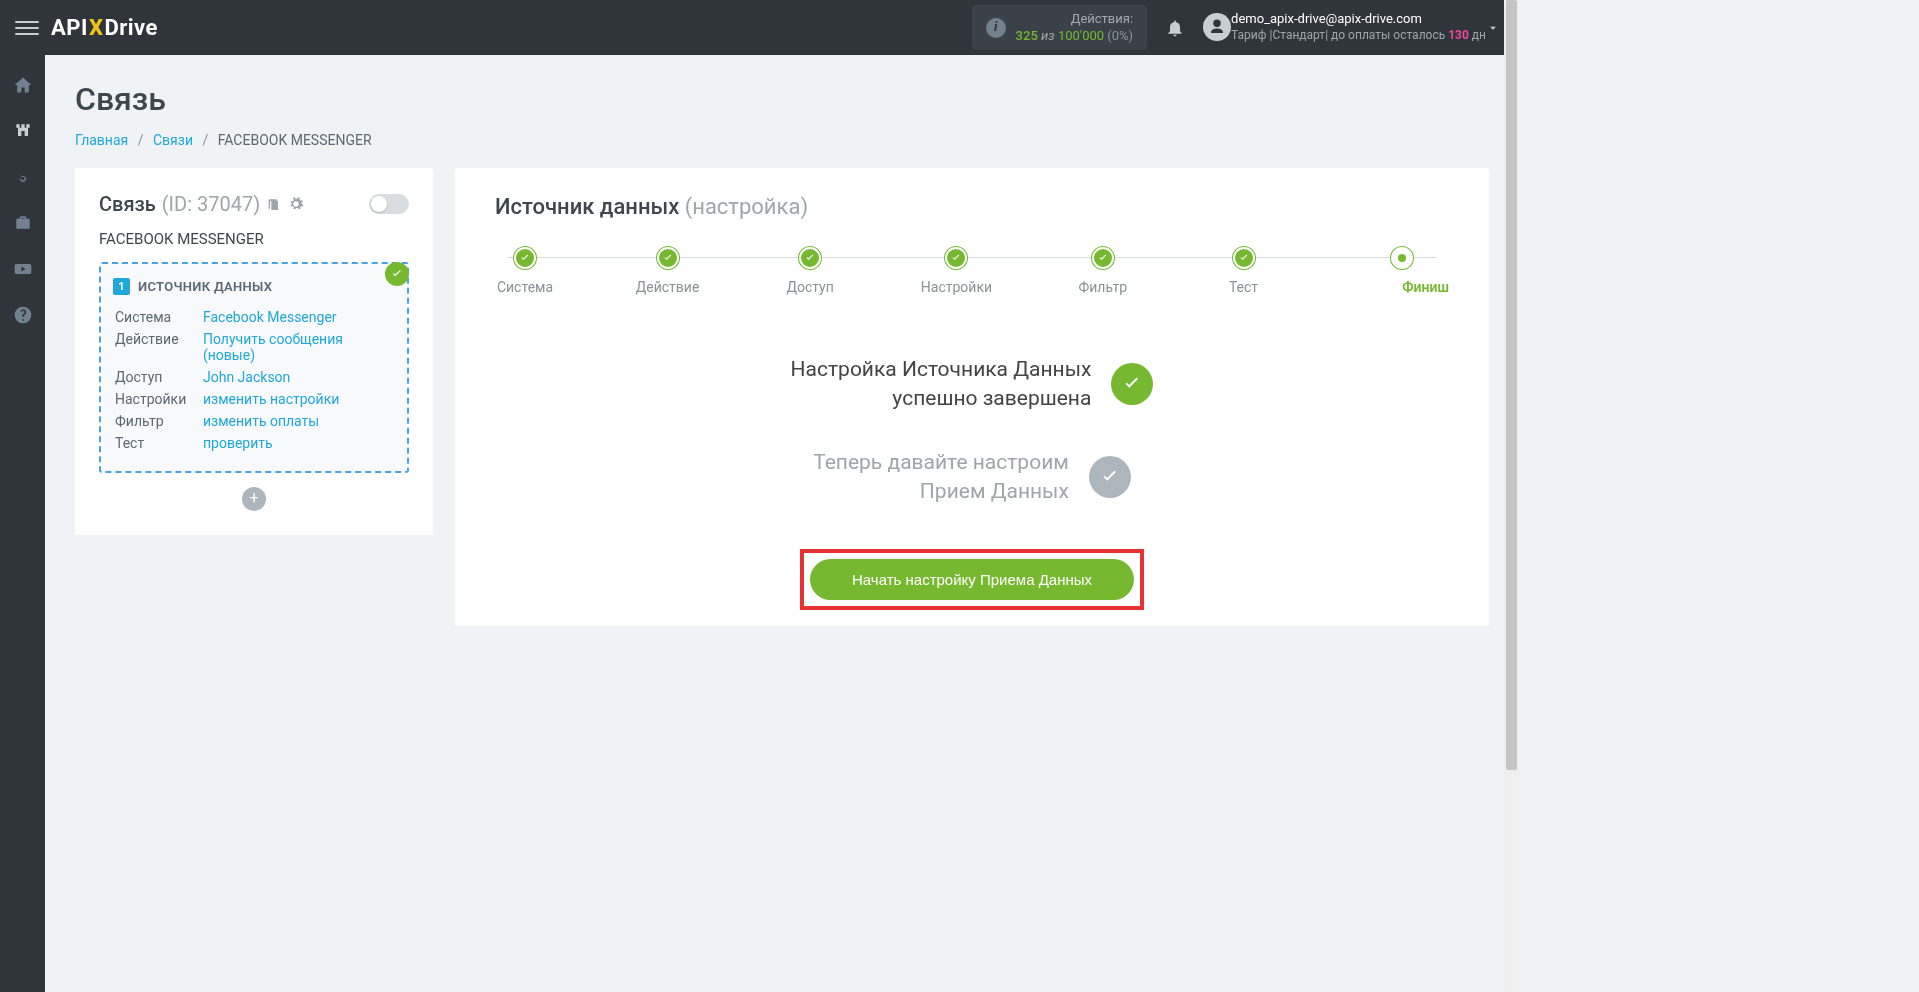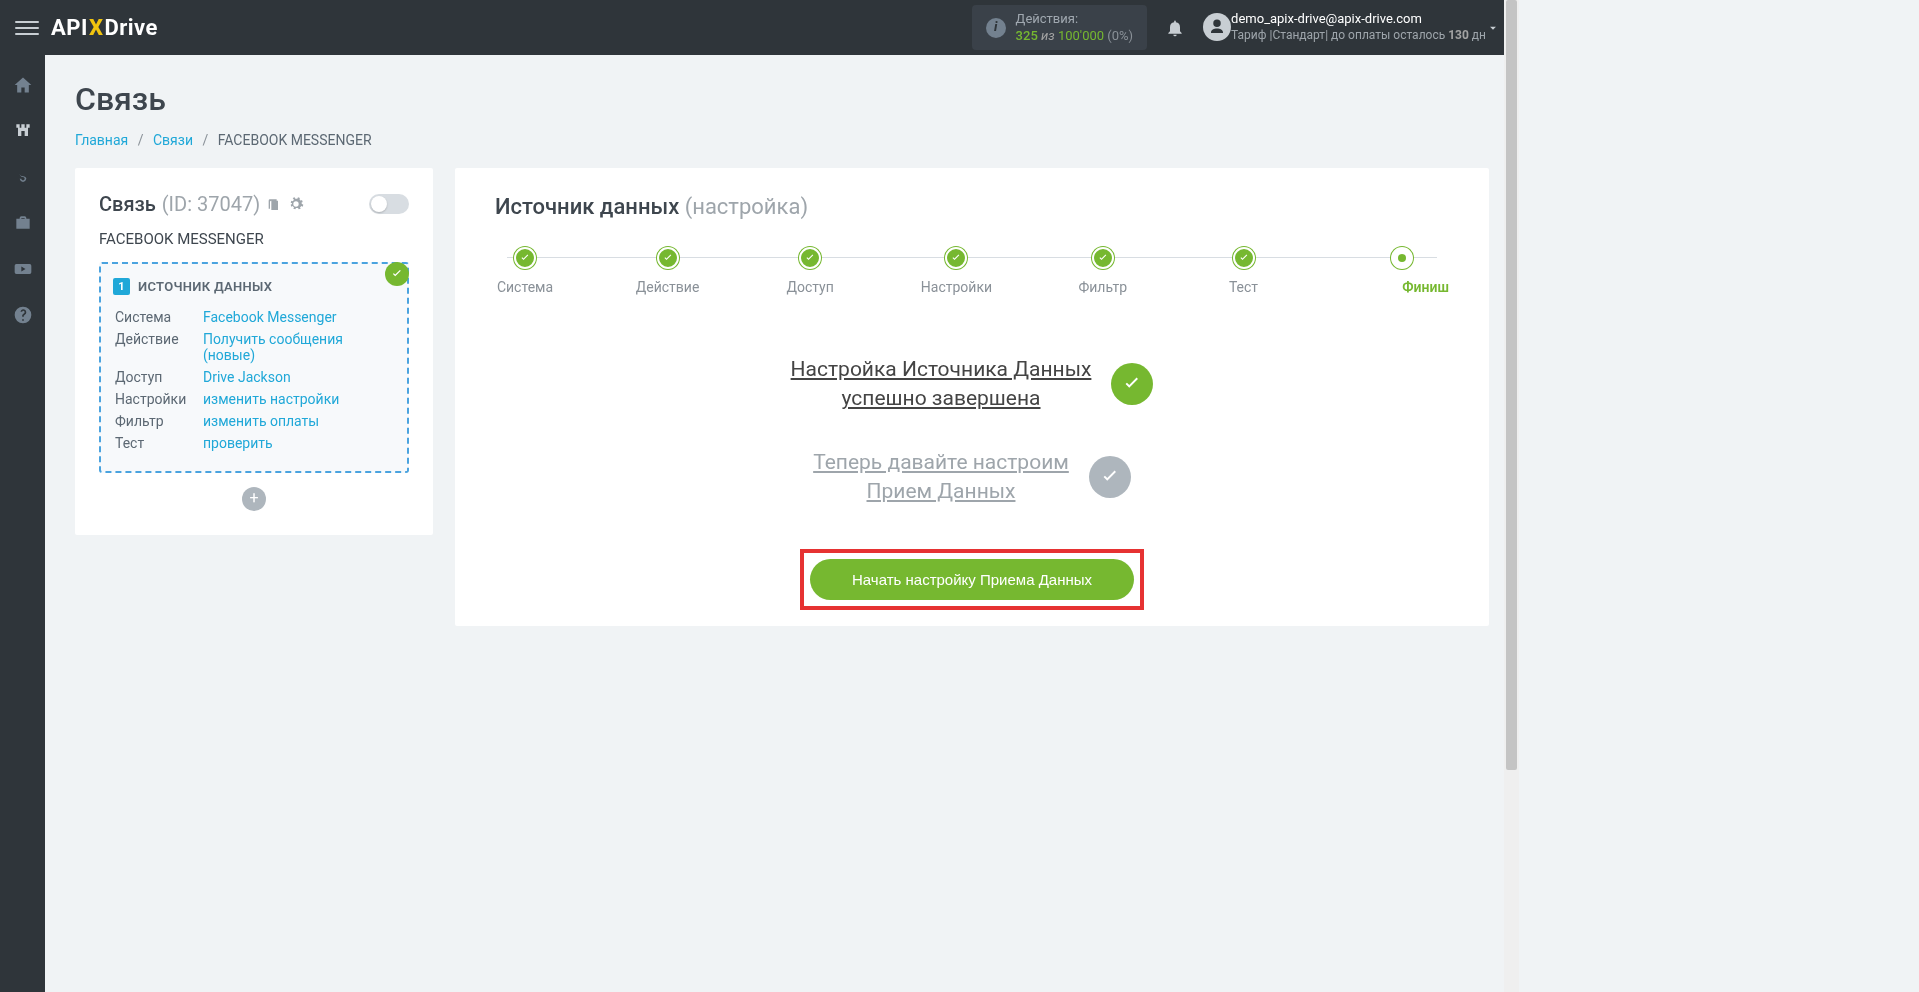--- a/index.html
+++ b/index.html
@@ -42,38 +42,38 @@
   font-size: 13px;
   line-height: 1.3;
   margin-right: 18px;
   display: flex; align-items: center; gap: 10px;
 }
 .actions-box .info-icon {
   width: 20px; height: 20px; border-radius: 50%; background: #73818f;
   display: flex; align-items: center; justify-content: center;
   color: #2f353a; font-weight: 800; font-style: italic; font-size: 13px;
 }
-.actions-box .label { color: #a0a8b0; }
+.actions-box .label { color: #a0a8b0; text-align: right; }
 .actions-box .numbers { color: #76b830; font-weight: 500; }
 .actions-box .iz { color: #a3a3a3; font-style: italic; }
 .actions-box .max { color: #76b830; }
 .actions-box .pct { color: #8a9198; }
 .bell-icon {
   width: 20px; height: 20px; fill: #c8ced3; margin-right: 18px; cursor: pointer;
 }
 .user-block { display: flex; align-items: center; cursor: pointer; }
 .avatar {
   width: 28px; height: 28px; border-radius: 50%; background: #c8ced3;
   display: flex; align-items: center; justify-content: center;
 }
 .avatar svg { fill: #2f353a; width: 18px; height: 18px; }
 .user-text { font-size: 13px; line-height: 1.3; }
 .user-text .email { color: #fff; }
 .user-text .tariff { color: #9ea5ab; font-size: 12px; }
-.user-text .tariff b { color: #a3a3a3; }
+.user-text .tariff b { color: #ec4899; }
 .chevron-down {
   width: 14px; height: 14px; fill: #c8ced3; margin-left: auto; margin-right: 4px; cursor: pointer;
 }
 
 
 .sidebar {
   position: absolute; left: 0; top: 55px; bottom: 0;
   width: 45px; background: #2f353a;
   display: flex; flex-direction: column; align-items: center;
   padding-top: 20px; gap: 26px;
@@ -169,21 +169,21 @@
 .step-dot.current::after {
   content: ""; width: 8px; height: 8px; border-radius: 50%; background: #76b830;
 }
 .step-label { font-size: 14px; color: #8a9198; }
 .step.active .step-label { color: #76b830; font-weight: 600; margin-left: 48px; }
 
 .success-block { text-align: center; }
 .success-row {
   display: flex; align-items: center; justify-content: center; gap: 20px; margin-bottom: 34px;
 }
-.success-text { font-size: 21px; color: #444; line-height: 1.4; text-align: center; text-decoration: underline; }
+.success-text { font-size: 21px; color: #444; line-height: 1.4; text-align: right; }
 .success-text.muted { color: #9ea5ab; }
 .big-check {
   width: 42px; height: 42px; border-radius: 50%; background: #76b830; flex-shrink: 0;
   display: flex; align-items: center; justify-content: center;
 }
 .big-check.grey { background: #aeb6bd; }
 .big-check svg { width: 22px; height: 22px; fill: #fff; }
 
 .cta-wrap {
   display: inline-block; border: 4px solid #e63232; padding: 6px; margin-top: 8px;
@@ -315,21 +315,21 @@
               <tr>
                 <td>Система</td>
                 <td><a href="#">Facebook Messenger</a></td>
               </tr>
               <tr>
                 <td>Действие</td>
                 <td><a href="#">Получить сообщения (новые)</a></td>
               </tr>
               <tr>
                 <td>Доступ</td>
-                <td><a href="#">Drive Jackson</a></td>
+                <td><a href="#">John Jackson</a></td>
               </tr>
               <tr>
                 <td>Настройки</td>
                 <td><a href="#">изменить настройки</a></td>
               </tr>
               <tr>
                 <td>Фильтр</td>
                 <td><a href="#">изменить оплаты</a></td>
               </tr>
               <tr>

